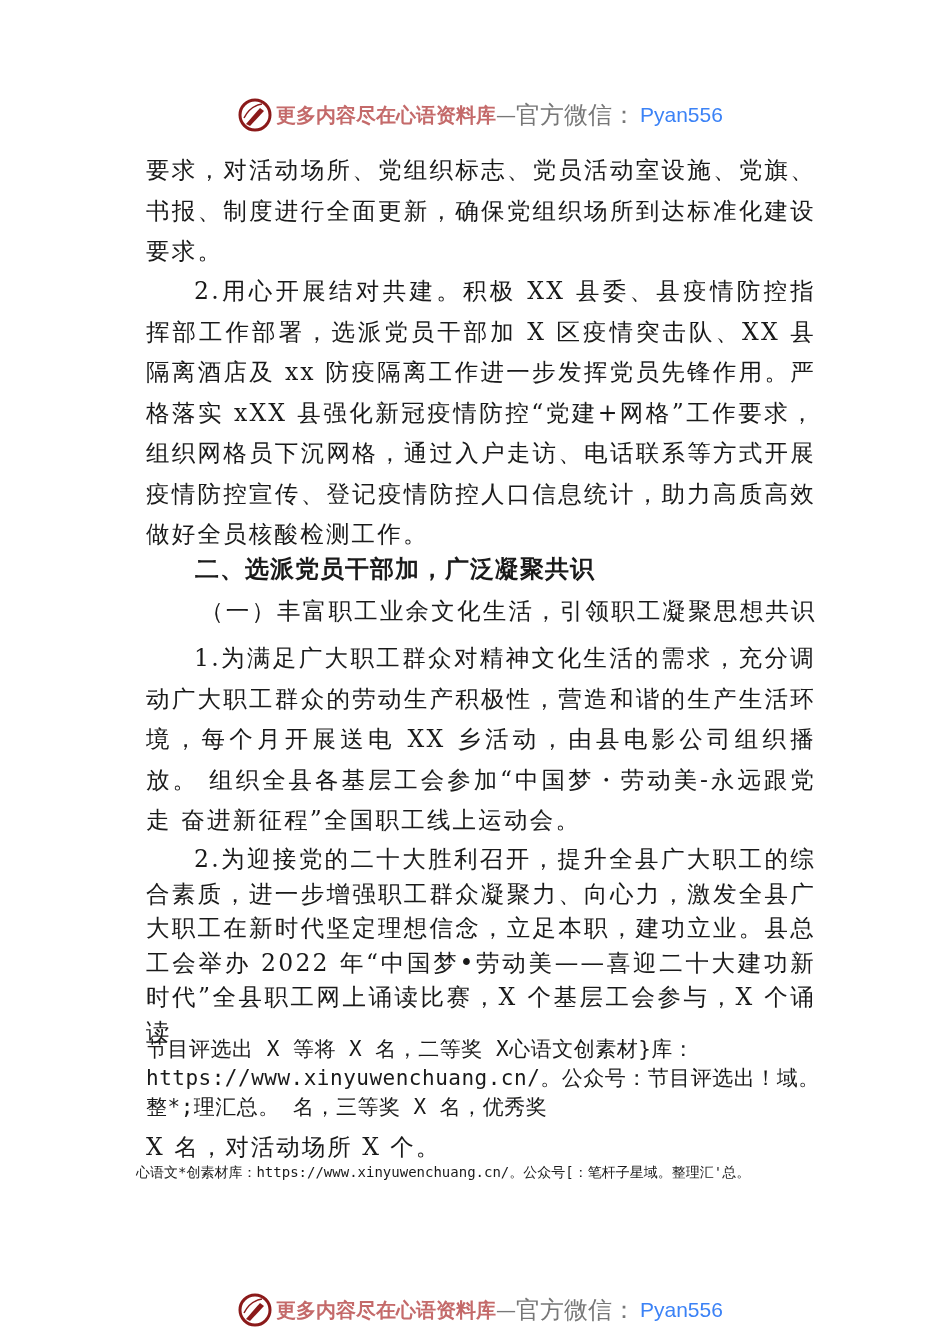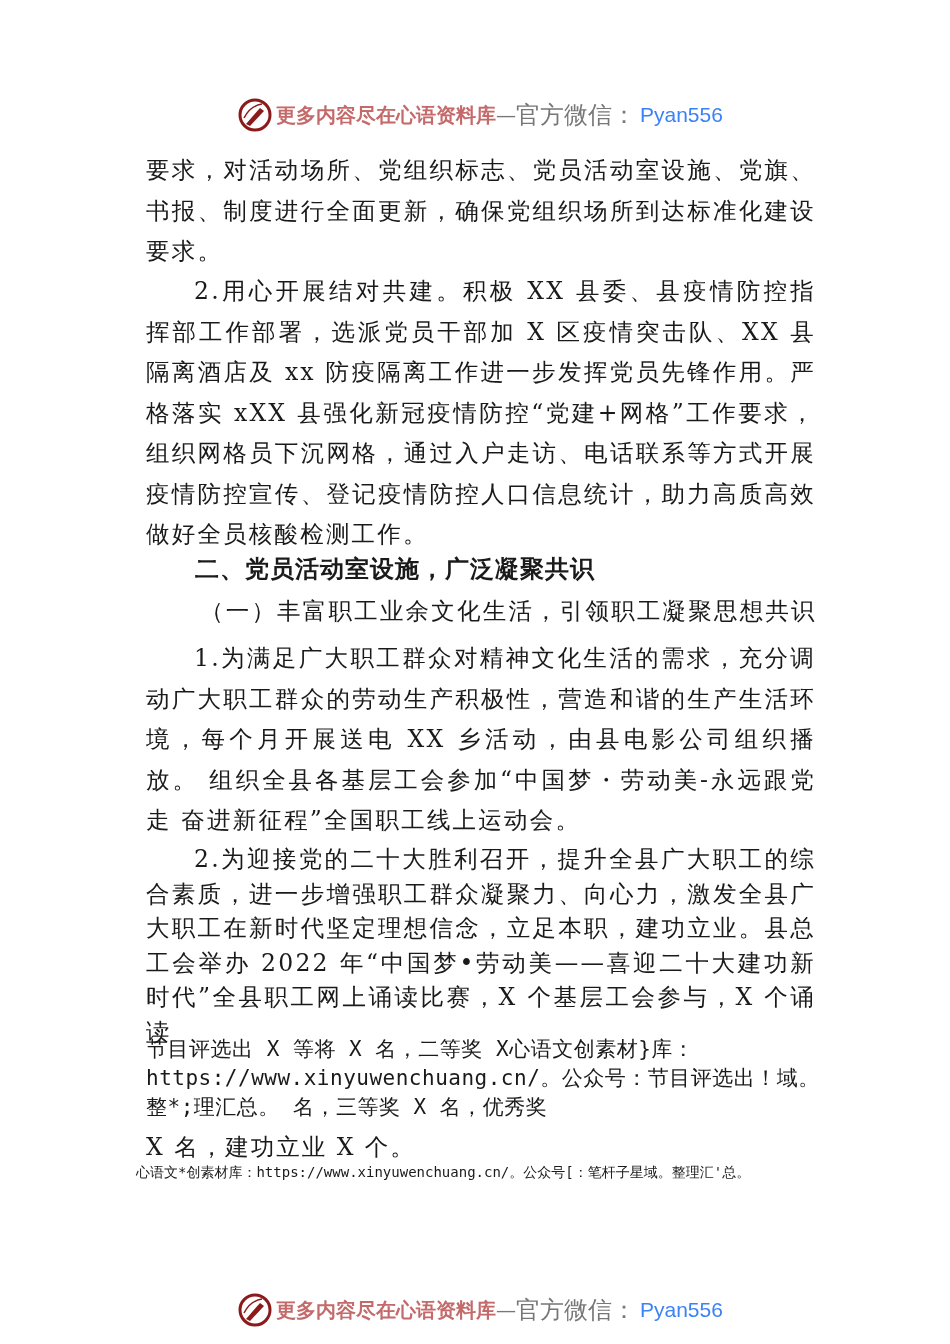--- a/index.html
+++ b/index.html
@@ -35,31 +35,31 @@
   </svg>
   <span class="lib">更多内容尽在心语资料库</span>
   <span class="sep">—</span>
   <span class="wx">官方微信：</span>
   <span class="id">Pyan556</span>
 </div>
 
 <p class="para" style="top:150px;">要求，对活动场所、党组织标志、党员活动室设施、党旗、 书报、制度进行全面更新，确保党组织场所到达标准化建设要求。</p>
 <p class="para" style="top:271px; text-indent:48px;">2.用心开展结对共建。积极 XX 县委、县疫情防控指挥部工作部署，选派党员干部加 X 区疫情突击队、XX 县隔离酒店及 xx 防疫隔离工作进一步发挥党员先锋作用。严格落实 xXX 县强化新冠疫情防控“党建+网格”工作要求，组织网格员下沉网格，通过入户走访、电话联系等方式开展疫情防控宣传、登记疫情防控人口信息统计，助力高质高效做好全员核酸检测工作。</p>
 
-<div class="heading" style="left:195px; top:553px;">二、党员活动室设施，广泛凝聚共识</div>
+<div class="heading" style="left:195px; top:553px;">二、选派党员干部加，广泛凝聚共识</div>
 <div class="subheading" style="left:200px; top:595px;">（一）丰富职工业余文化生活，引领职工凝聚思想共识</div>
 
 <p class="para" style="top:638px; text-indent:48px;">1.为满足广大职工群众对精神文化生活的需求，充分调动广大职工群众的劳动生产积极性，营造和谐的生产生活环境，每个月开展送电 XX 乡活动，由县电影公司组织播放。 组织全县各基层工会参加“中国梦・劳动美-永远跟党走 奋进新征程”全国职工线上运动会。</p>
 <p class="para" style="top:842px; text-indent:48px; line-height:34.5px;">2.为迎接党的二十大胜利召开，提升全县广大职工的综合素质，进一步增强职工群众凝聚力、向心力，激发全县广大职工在新时代坚定理想信念，立足本职，建功立业。县总工会举办 2022 年“中国梦•劳动美——喜迎二十大建功新时代”全县职工网上诵读比赛，X 个基层工会参与，X 个诵读</p>
 
 <div class="mono" style="top:1035px;">节目评选出 X 等将 X 名，二等奖 X心语文创素材}库：</div>
 <div class="mono" style="top:1064px;">https://www.xinyuwenchuang.cn/。公众号：节目评选出！域。</div>
 <div class="mono" style="top:1093px;">整*;理汇总。 名，三等奖 X 名，优秀奖</div>
 
-<div class="last" style="top:1131px;">X 名，建功立业 X 个。</div>
+<div class="last" style="top:1131px;">X 名，对活动场所 X 个。</div>
 <div class="footer-note">心语文*创素材库：https://www.xinyuwenchuang.cn/。公众号[：笔杆子星域。整理汇'总。</div>
 
 <div class="banner bottom">
   <svg class="logo" viewBox="0 0 34 34">
     <circle cx="17" cy="17" r="15" fill="none" stroke="#8b1a1a" stroke-width="3"></circle>
     <path d="M8 26 L22 10 L26 13 L12 28 Z" fill="#8b1a1a"></path>
     <path d="M6 20 Q12 8 24 6" fill="none" stroke="#8b1a1a" stroke-width="1.5"></path>
   </svg>
   <span class="lib">更多内容尽在心语资料库</span>
   <span class="sep">—</span>

